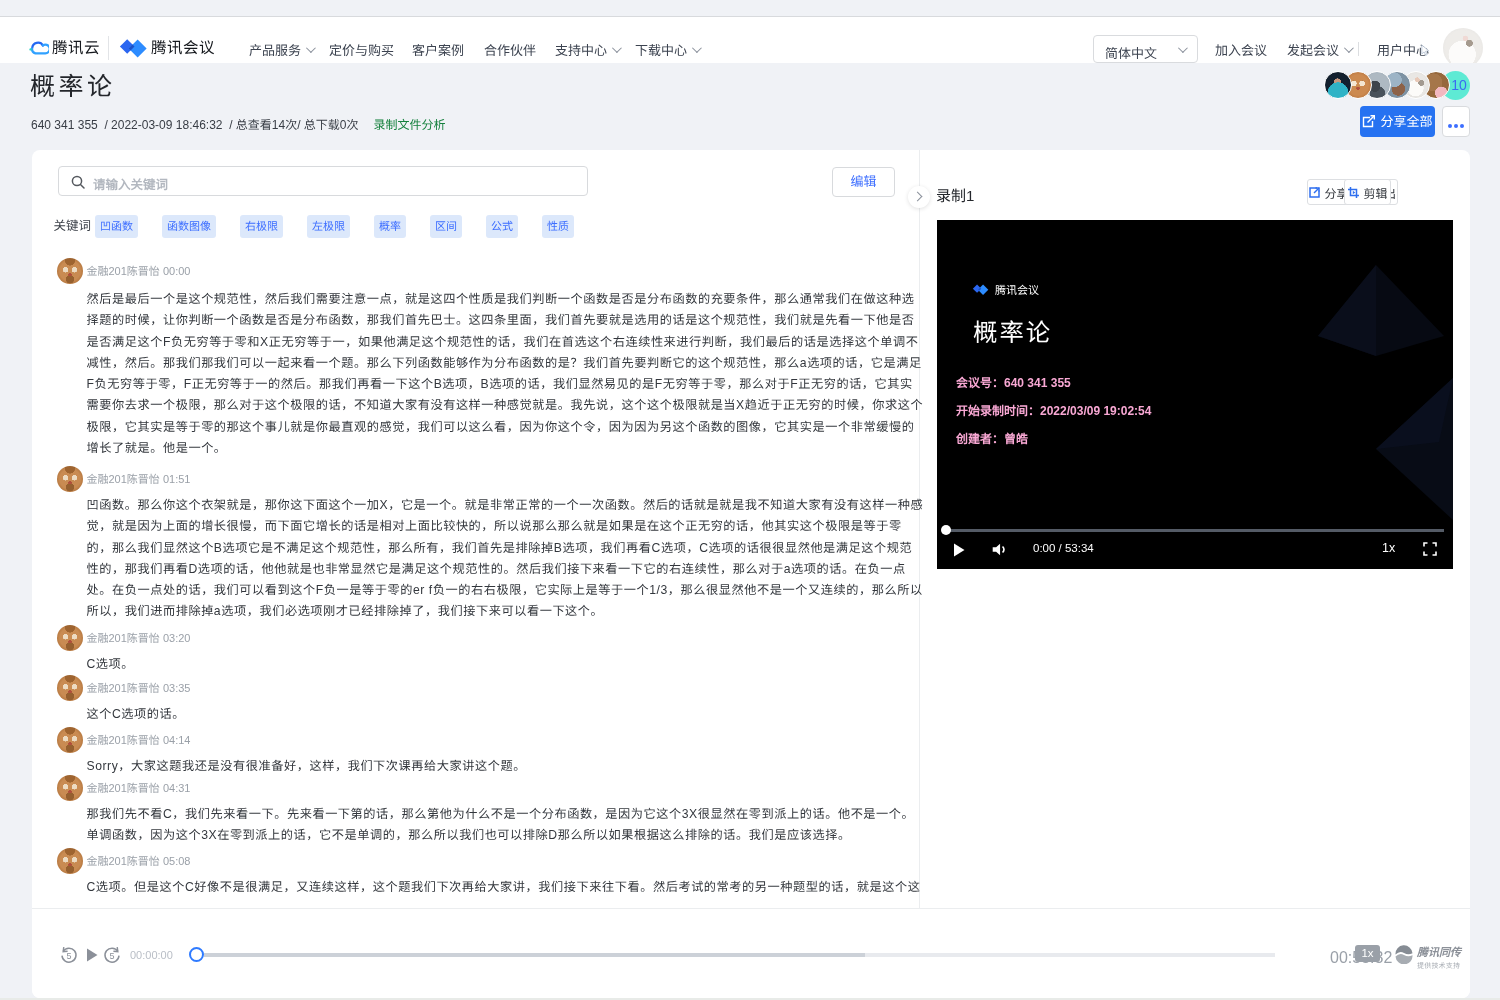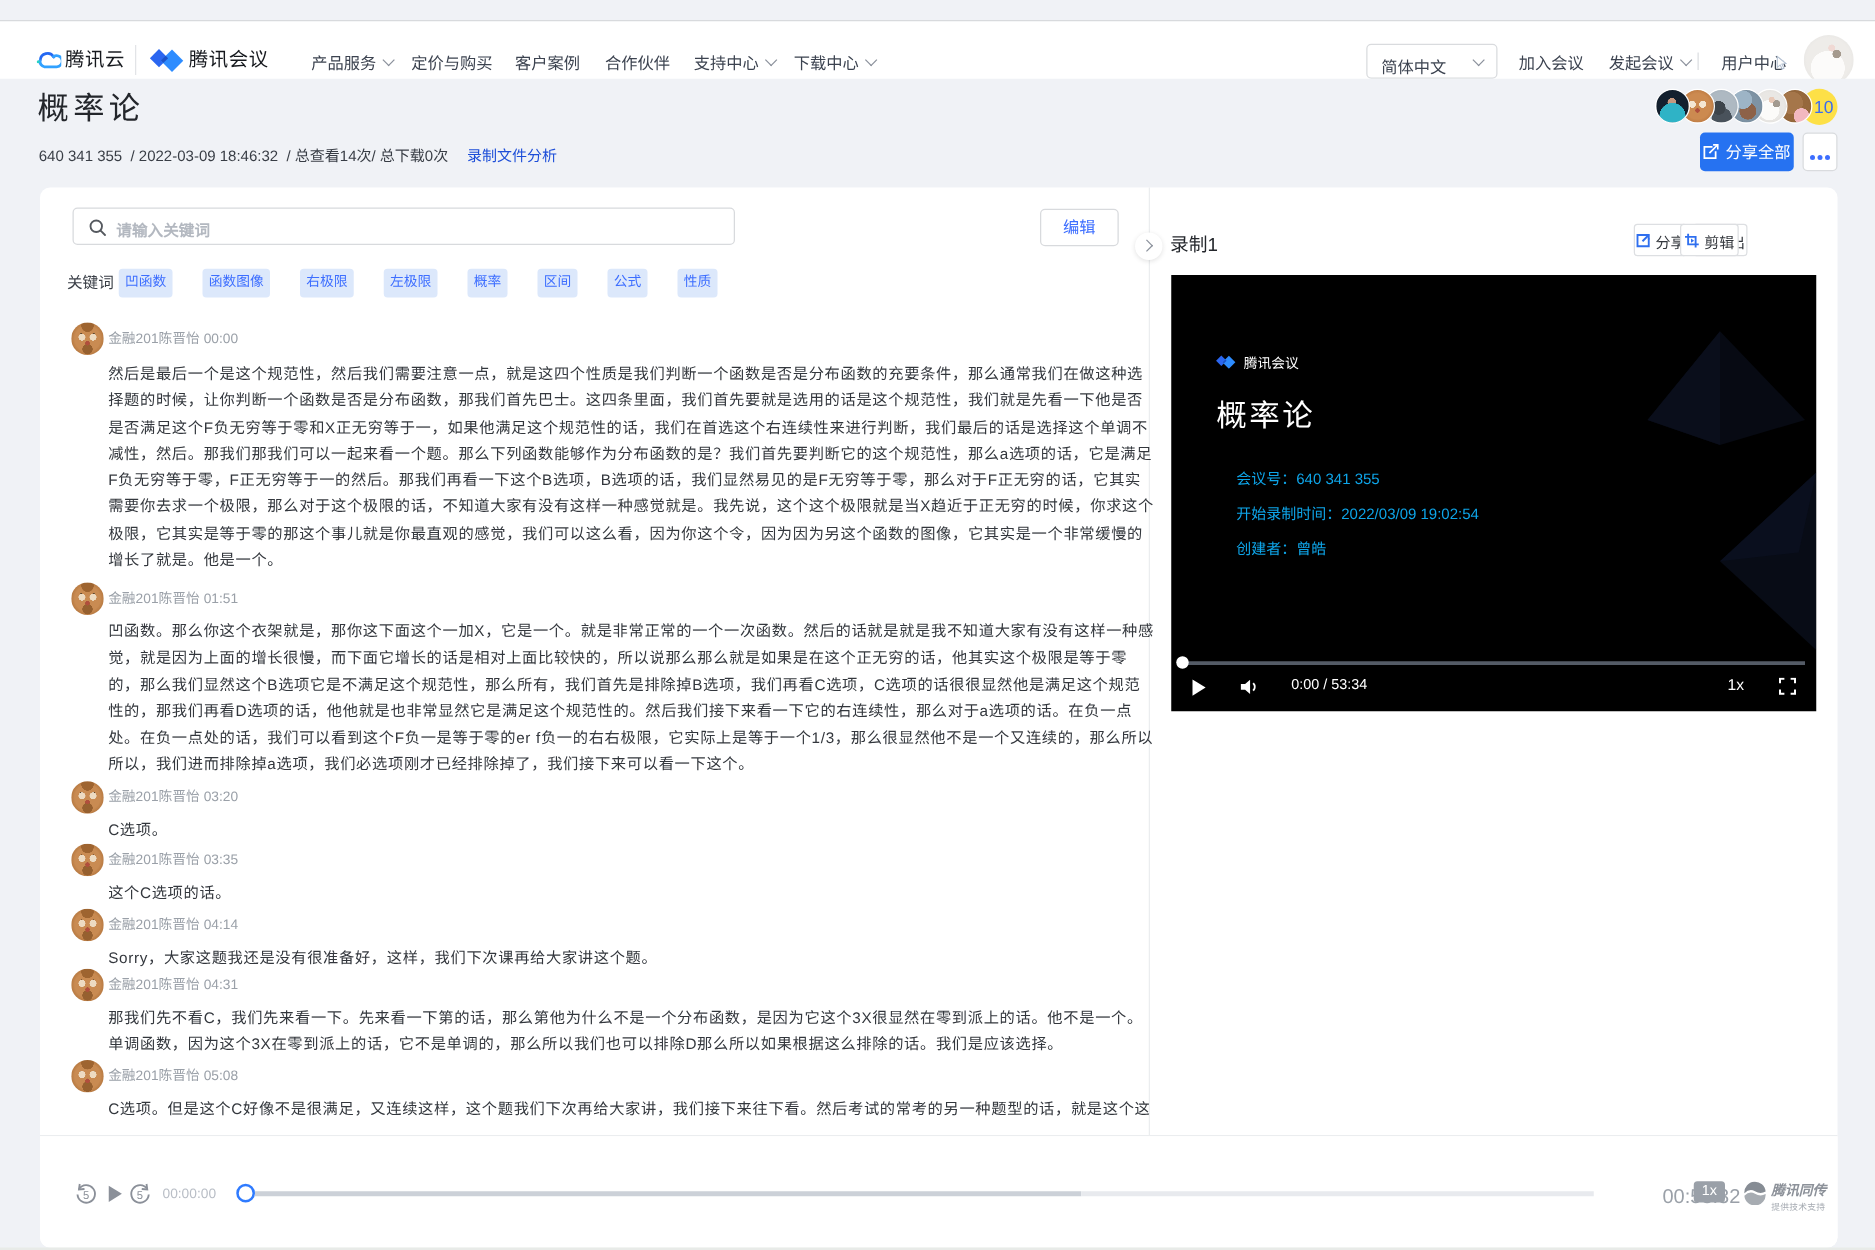--- a/index.html
+++ b/index.html
@@ -12,23 +12,23 @@
 .logo-txt { font-size:15.5px; color:#15181d; font-weight:500; letter-spacing:0.5px; }
 .nav-item { font-size:13px; color:#3c4350; }
 .chev { display:inline-block; width:7px; height:7px; border-right:1.3px solid #8a909b; border-bottom:1.3px solid #8a909b; transform:rotate(45deg) translateY(-2px); margin-left:5px; vertical-align:2px; }
 #langbox { position:absolute; left:1093px; top:18px; width:105px; height:28px; border:1px solid #d9dbde; border-radius:4px; background:#fff; }
 #langbox span.t { position:absolute; left:11px; top:7px; font-size:13px; color:#3c4350; }
 #langbox .chev { position:absolute; right:12px; top:10px; }
 
 #band { position:absolute; left:0; top:63px; width:1500px; height:87px; background:#f0f2f6; }
 #h1 { position:absolute; left:30px; top:3px; font-size:25px; color:#23262b; font-weight:500; letter-spacing:3.5px; }
 #meta { position:absolute; left:31px; top:52px; font-size:12px; color:#383d45; }
-#meta .lnk { color:#1d4ed8; margin-left:15px;margin-top:36px; }
+#meta .lnk { color:#15803d; margin-left:15px;margin-top:36px; }
 .stk { position:absolute; width:28px; height:28px; border-radius:50%; border:1px solid #fff; top:8px; }
-#badge10 { position:absolute; left:1441px; top:8px; width:29px; height:29px; border-radius:50%; background:#fde047; color:#3b6cf0; font-size:14px; text-align:center; line-height:29px; padding-left:7px; box-sizing:border-box; }
+#badge10 { position:absolute; left:1441px; top:8px; width:29px; height:29px; border-radius:50%; background:#5eead4; color:#3b6cf0; font-size:14px; text-align:center; line-height:29px; padding-left:7px; box-sizing:border-box; }
 #shareall { position:absolute; left:1360px; top:43px; width:75px; height:31px; background:#2672f1; border-radius:4px; color:#fff; font-size:13px; text-align:center; line-height:31px; }
 #morebtn { position:absolute; left:1442px; top:43px; width:28px; height:31px; background:#fff; border:1px solid #d9dbde; border-radius:4px; }
 #morebtn i { position:absolute; top:17px; width:4px; height:4px; border-radius:50%; background:#3d6eff; }
 
 #card { position:absolute; left:32px; top:150px; width:1438px; height:848px; background:#fff; border-radius:8px; }
 #vdiv { position:absolute; left:887px; top:0; width:1px; height:758px; background:#ebedef; }
 #hdiv { position:absolute; left:0; top:758px; width:1438px; height:1px; background:#ebedef; }
 #toggle { position:absolute; left:876px; top:36px; width:22px; height:22px; border-radius:50%; background:#fff; box-shadow:0 1px 4px rgba(0,0,0,0.12); }
 #toggle .chev { border-color:#8a909b; transform:rotate(-45deg); margin:7px 0 0 6px; }
 
@@ -52,21 +52,21 @@
 }
 .ename { margin-left:54.5px; height:26px; line-height:26px; font-size:11px; color:#9aa0a8; }
 .etext { margin-left:54.5px; margin-top:3px; width:845px; font-size:12.2px; letter-spacing:0.55px; line-height:21.3px; color:#33373d; }
 
 #rtitle { position:absolute; left:904px; top:34px; font-size:15px; color:#24272c; font-weight:500; }
 .rbtn { position:absolute; top:29px; height:26px; background:#fff; border:1px solid #dddfe2; border-radius:3px; font-size:12px; color:#33373d; display:flex; align-items:center; justify-content:center; white-space:nowrap; }
 .rbtn svg { margin-right:3px; flex:none; }
 #video { position:absolute; left:905px; top:70px; width:516px; height:349px; background:#000; overflow:hidden; }
 #vmeet { position:absolute; left:35px; top:61px; height:12px; color:#fff; font-size:11px; }
 #vtitle { position:absolute; left:36px; top:93px; font-size:24.4px; color:#fff; font-weight:500; letter-spacing:2px; }
-.vmeta { position:absolute; left:52px; font-size:12px; color:#0ea5e9; }
+.vmeta { position:absolute; left:19px; font-size:12px; color:#f9a8d4;font-weight:bold; }
 #vslider { position:absolute; left:8px; top:308.5px; width:499px; height:3px; background:#545b66; }
 #vknob { position:absolute; left:4px; top:305px; width:10px; height:10px; border-radius:50%; background:#fff; }
 #vctrl { position:absolute; left:0; top:314px; width:516px; height:31px; color:#fff; font-size:11.5px; }
 
 #bbar { position:absolute; left:0; top:759px; width:1438px; height:89px; background:#fff; border-radius:0 0 8px 8px; }
 #btime1 { position:absolute; left:98px; top:40px; font-size:11px; color:#b9bec6; }
 #bknob { position:absolute; left:156.5px; top:38px; width:15px; height:15px; border-radius:50%; background:#fff; border:2.5px solid #2f7bff; }
 #btrack1 { position:absolute; left:172px; top:43.5px; width:661px; height:4px; background:#ccd1d8; }
 #btrack2 { position:absolute; left:833px; top:43.5px; width:410px; height:4px; background:#e8eaee; }
 #btime2 { position:absolute; left:1256px; top:40px; font-size:16px; color:#9aa0a8;padding-left:42px; }

